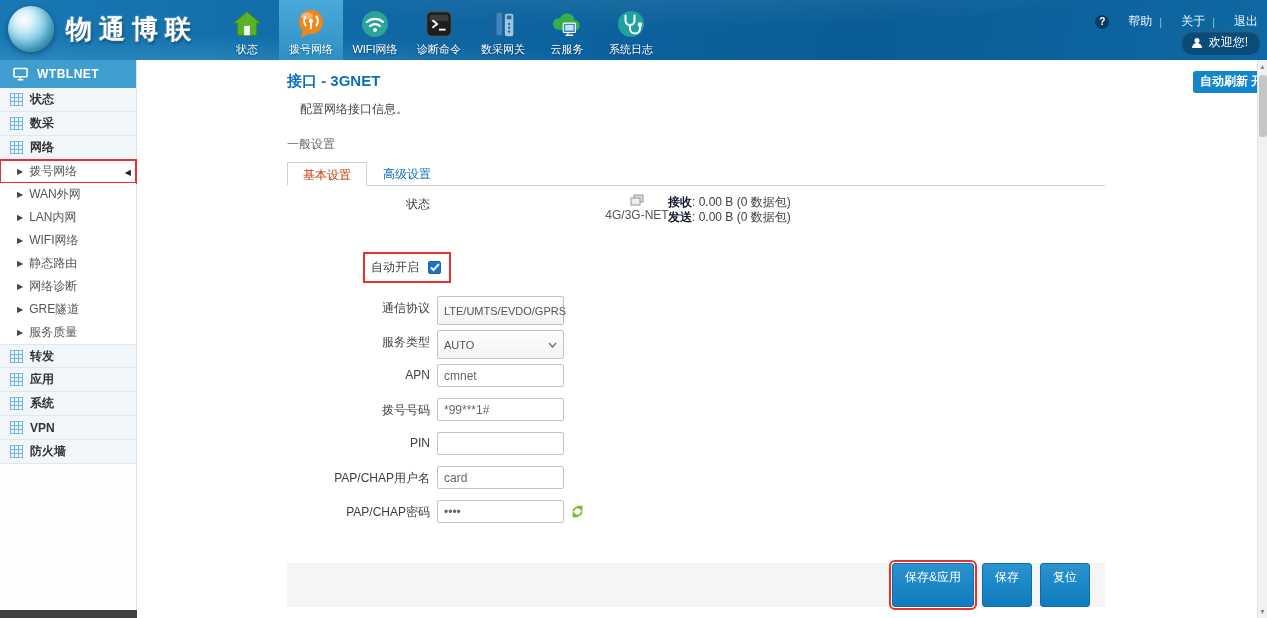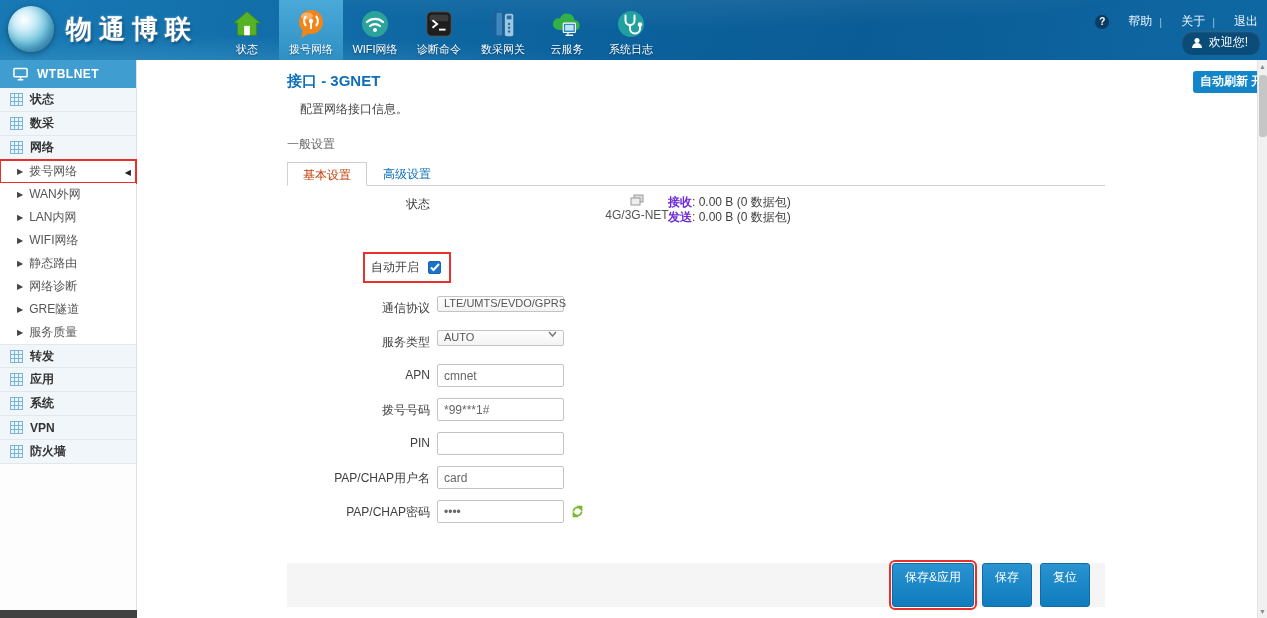--- a/index.html
+++ b/index.html
@@ -58,30 +58,30 @@
   .tabs { position:absolute; left:150px; top:102px; display:flex; align-items:flex-start; z-index:2; }
   .tab-active { background:#fff; border:1px solid #d0d0d0; border-bottom:1px solid #fff; height:24px;
     padding:4px 15px 0; font-size:12px; color:#c2410c; cursor:pointer; }
   .tab-link { height:24px; padding:4px 16px 0; font-size:12px; color:#0c6fb7; cursor:pointer; }
   .tabline { position:absolute; left:150px; top:125px; width:818px; border-bottom:1px solid #d0d0d0; }
 
   .flabel { position:absolute; left:150px; width:143px; text-align:right; font-size:12px; color:#404040; }
   .dev-block { position:absolute; left:440px; top:134px; width:120px; text-align:center; font-size:12px; color:#555; }
   .dev-block .ic { display:block; height:14px; }
   .rxtx { position:absolute; left:531px; top:135px; font-size:12px; color:#404040; line-height:15px; }
-  .rxtx b { color:#6d28d9; }
+  .rxtx b { color:#0f172a; }
 
   .autostart { position:absolute; left:228px; top:194px; width:84px; height:27px; outline:2px solid #e8312a;
     display:flex; align-items:center; gap:9px; padding-left:6px; }
   .autostart .alabel { font-size:12px; color:#404040; }
   .checkbox { width:13px; height:13px; background:#1a73c8; border:1px solid #1465b0; border-radius:2px;
     display:flex; align-items:center; justify-content:center; cursor:pointer; }
 
   .ctl { position:absolute; left:300px; width:127px; height:23px; }
-  .select { display:flex; justify-content:space-between; width:127px; height:16px;
+  .select { display:flex; justify-content:space-between; align-items:center; width:127px; height:29px;
     padding:0 6px; border:1px solid #c3c3c3; border-radius:2px; background:linear-gradient(#fefefe,#f3f3f3);
     font-size:11px; color:#555; cursor:pointer; white-space:nowrap; }
   .tinput { width:127px; height:23px; border:1px solid #c3c3c3; border-radius:2px; padding:6px 6px;
     font-size:12px; color:#666; font-family:"Liberation Sans","DejaVu Sans",sans-serif; background:#fff; }
   .refresh { position:absolute; left:434px; top:444px; cursor:pointer; }
 
   .footer { position:absolute; left:150px; top:503px; width:818px; height:44px; background:#f5f5f5;
     display:flex; align-items:center; justify-content:flex-end; gap:8px; padding-right:15px; }
   .btn { background:linear-gradient(#2a93d0,#0f7cbe); color:#fff; font-size:12px; padding:5px 12px 20px;
     border-radius:3px; border:1px solid #0d6da9; cursor:pointer; white-space:nowrap; }

